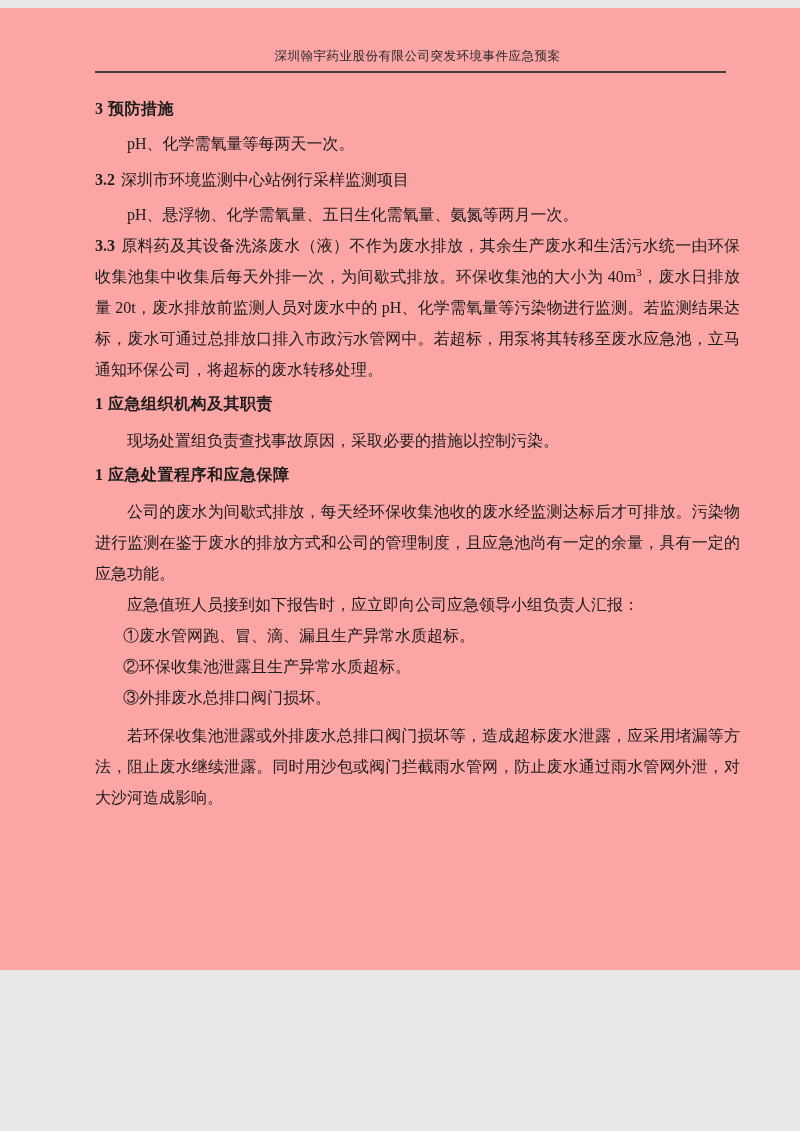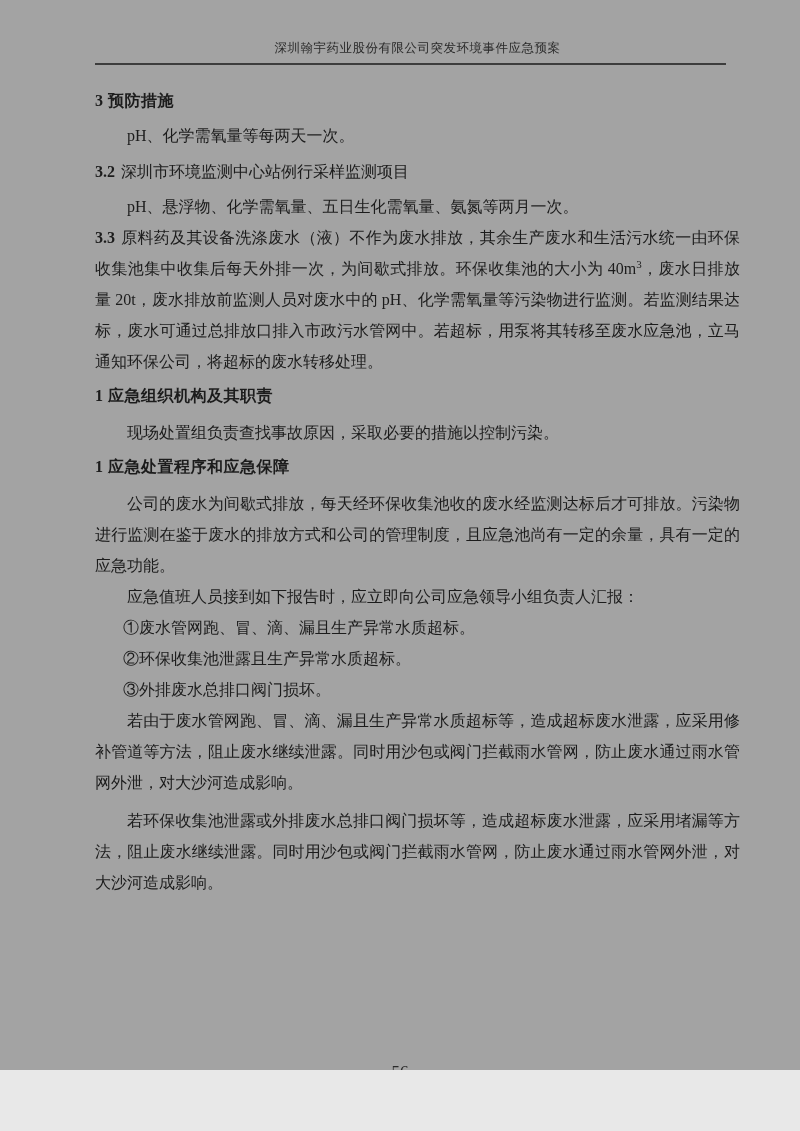--- a/index.html
+++ b/index.html
@@ -1,22 +1,22 @@
 <!DOCTYPE html>
 <html><head>
 <meta charset="utf-8">
 <style>
   * { margin: 0; padding: 0; box-sizing: border-box; }
   html, body { background: #e8e8e8; }
   .page {
     position: relative;
     width: 800px;
-    height: 1070px;
-    margin: 0 auto;
-    background: #a3a3a3;
+    height: 962px;
+    margin: 8px auto;
+    background: #fca5a5;
     color: #1c1c1c;
     font-family: "Liberation Serif", "DejaVu Serif", serif;
     overflow: hidden;
   }
   .page-header {
     position: absolute;
     top: 40px;
     left: 95px;
     width: 645px;
     text-align: center;
@@ -100,20 +100,19 @@
     <div class="para para-indent para-4">现场处置组负责查找事故原因，采取必要的措施以控制污染。</div>
 
     <div class="h1 h1-5">1 应急处置程序和应急保障</div>
     <div class="para para-indent para-5a">公司的废水为间歇式排放，每天经环保收集池收的废水经监测达标后才可排放。污染物进行监测在鉴于废水的排放方式和公司的管理制度，且应急池尚有一定的余量，具有一定的应急功能。</div>
     <div class="para para-indent">应急值班人员接到如下报告时，应立即向公司应急领导小组负责人汇报：</div>
 
     <div class="list-line">①废水管网跑、冒、滴、漏且生产异常水质超标。</div>
     <div class="list-line">②环保收集池泄露且生产异常水质超标。</div>
     <div class="list-line">③外排废水总排口阀门损坏。</div>
 
-    <div class="para para-indent">若由于废水管网跑、冒、滴、漏且生产异常水质超标等，造成超标废水泄露，应采用修补管道等方法，阻止废水继续泄露。同时用沙包或阀门拦截雨水管网，防止废水通过雨水管网外泄，对大沙河造成影响。</div>
     <div class="para para-indent para-5d">若环保收集池泄露或外排废水总排口阀门损坏等，造成超标废水泄露，应采用堵漏等方法，阻止废水继续泄露。同时用沙包或阀门拦截雨水管网，防止废水通过雨水管网外泄，对大沙河造成影响。</div>
 
   </div>
 
   <div class="page-footer">56</div>
 
 </div>
 
 </body></html>

